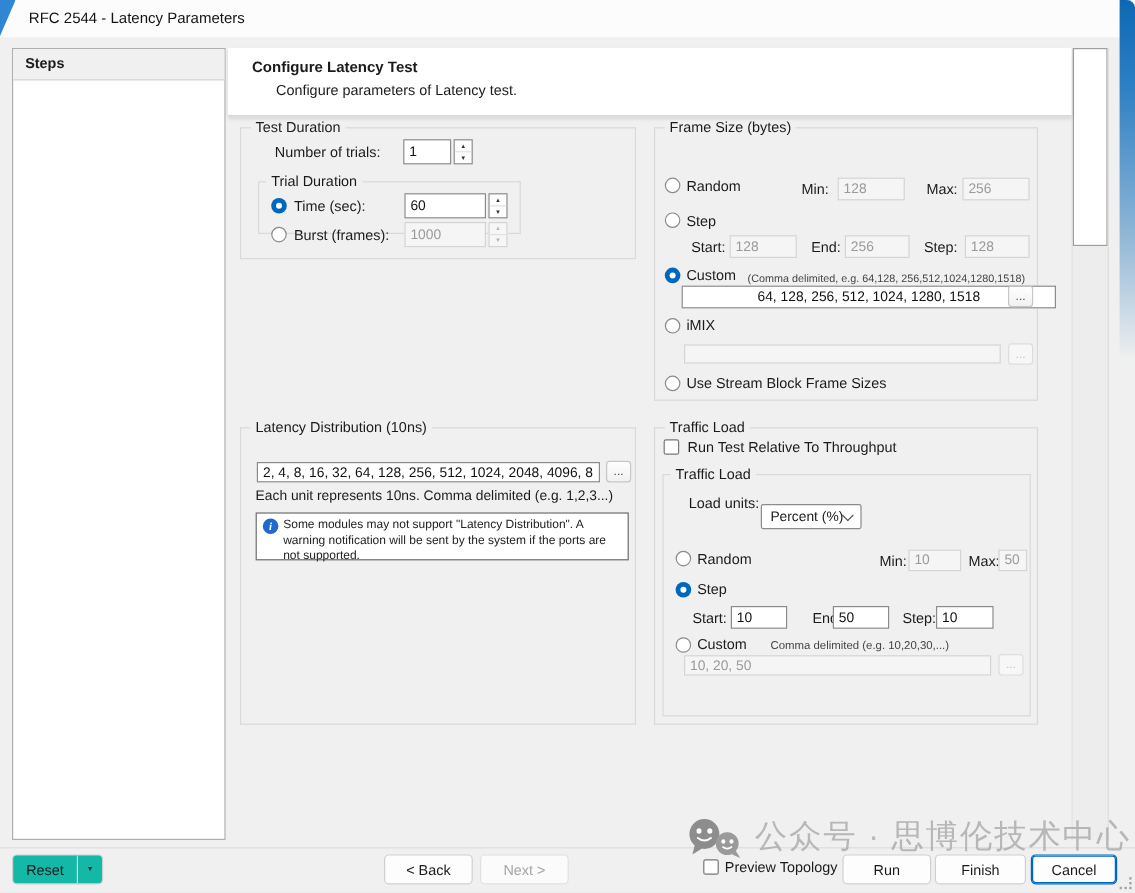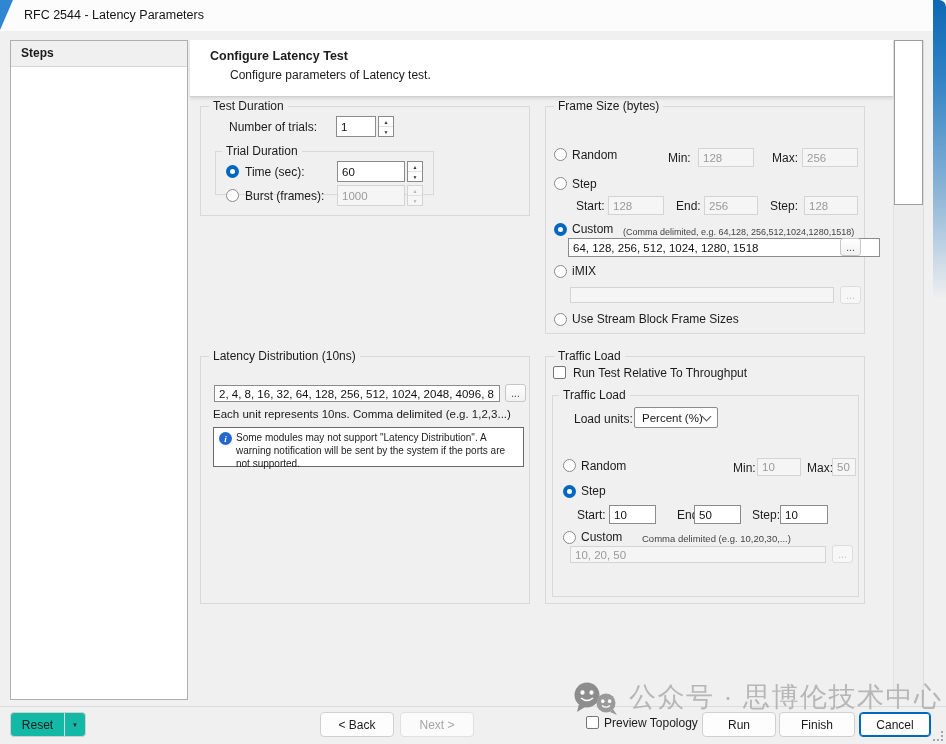--- a/index.html
+++ b/index.html
@@ -180,21 +180,21 @@
     <span class="lbl" style="left:30px;top:92px;">Start:</span>
     <input class="tf" style="left: 62px; top: 89px; width: 56px;" disabled="" value="128">
     <span class="lbl" style="left:130px;top:92px;">End:</span>
     <input class="tf" style="left: 158px; top: 89px; width: 54px;" disabled="" value="256">
     <span class="lbl" style="left:224px;top:92px;">Step:</span>
     <input class="tf" style="left: 258px; top: 89px; width: 54px;" disabled="" value="128">
 
     <span class="radio on" style="left:8px;top:116px;"></span>
     <span class="lbl" style="left:26px;top:115px;">Custom</span>
     <span class="lbl small" style="left:77px;top:118px;">(Comma delimited, e.g. 64,128, 256,512,1024,1280,1518)</span>
-    <input class="tf" style="left: 22px; top: 131px; width: 312px;" value="64, 128, 256, 512, 1024, 1280, 1518">
+    <input class="tf" style="left: 22px; top: 131px; width: 312px; text-align: center;" value="64, 128, 256, 512, 1024, 1280, 1518">
     <div class="dots" style="left:294px;top:131px;">...</div>
 
     <span class="radio" style="left:8px;top:158px;"></span>
     <span class="lbl" style="left:26px;top:157px;">iMIX</span>
     <input class="tf" style="left: 24px; top: 180px; width: 264px; height: 16px;" disabled="" value="">
     <div class="dots dis" style="left:294px;top:179px;">...</div>
 
     <span class="radio" style="left:8px;top:206px;"></span>
     <span class="lbl" style="left:26px;top:205px;">Use Stream Block Frame Sizes</span>
   </div>
@@ -211,21 +211,21 @@
   </div>
 
   <div class="group" style="left:545px;top:356px;width:320px;height:248px;">
     <span class="glabel">Traffic Load</span>
     <span class="cb" style="left:7px;top:9px;"></span>
     <span class="lbl" style="left:27px;top:9px;">Run Test Relative To Throughput</span>
 
     <div class="group" style="left:6px;top:38px;width:307px;height:202px;">
       <span class="glabel" style="left:6px;">Traffic Load</span>
       <span class="lbl" style="left:21px;top:16px;">Load units:</span>
-      <div class="dd" style="left:81px;top:11px;width:84px;height:21px;">
+      <div class="dd" style="left:81px;top:24px;width:84px;height:21px;">
         <span>Percent (%)</span>
         <span class="chev"></span>
       </div>
 
       <span class="radio" style="left:10px;top:63px;"></span>
       <span class="lbl" style="left:28px;top:63px;">Random</span>
       <span class="lbl" style="left:180px;top:65px;">Min:</span>
       <input class="tf" style="left: 204px; top: 62px; width: 44px; height: 18px;" disabled="" value="10">
       <span class="lbl" style="left:254px;top:65px;">Max:</span>
       <input class="tf" style="left: 279px; top: 62px; width: 24px; height: 18px;" disabled="" value="50">

